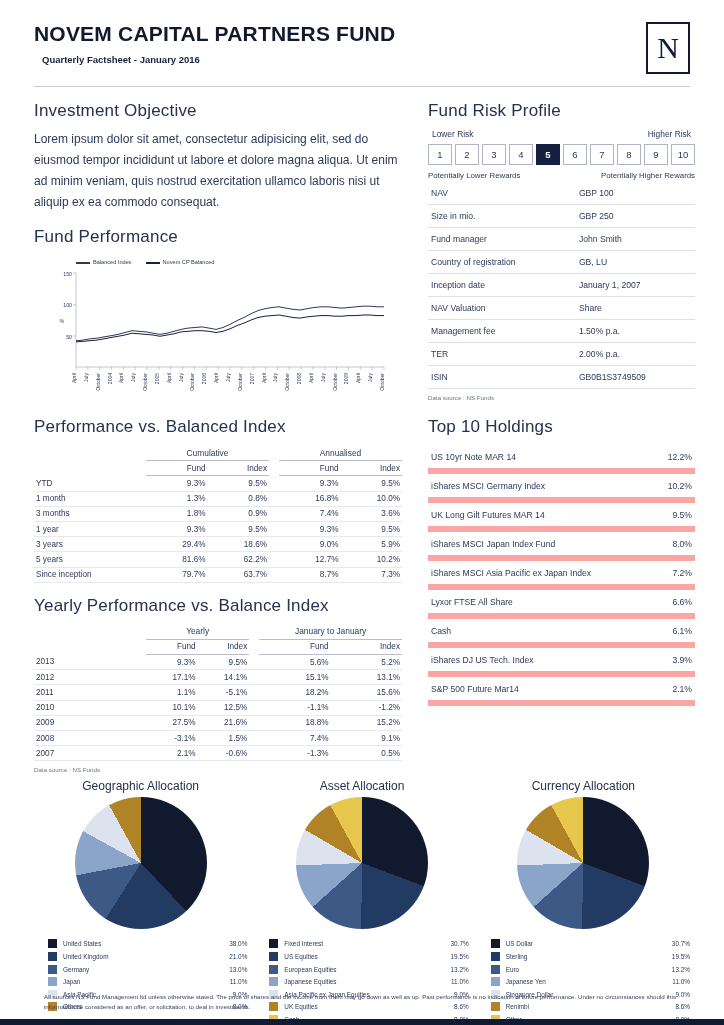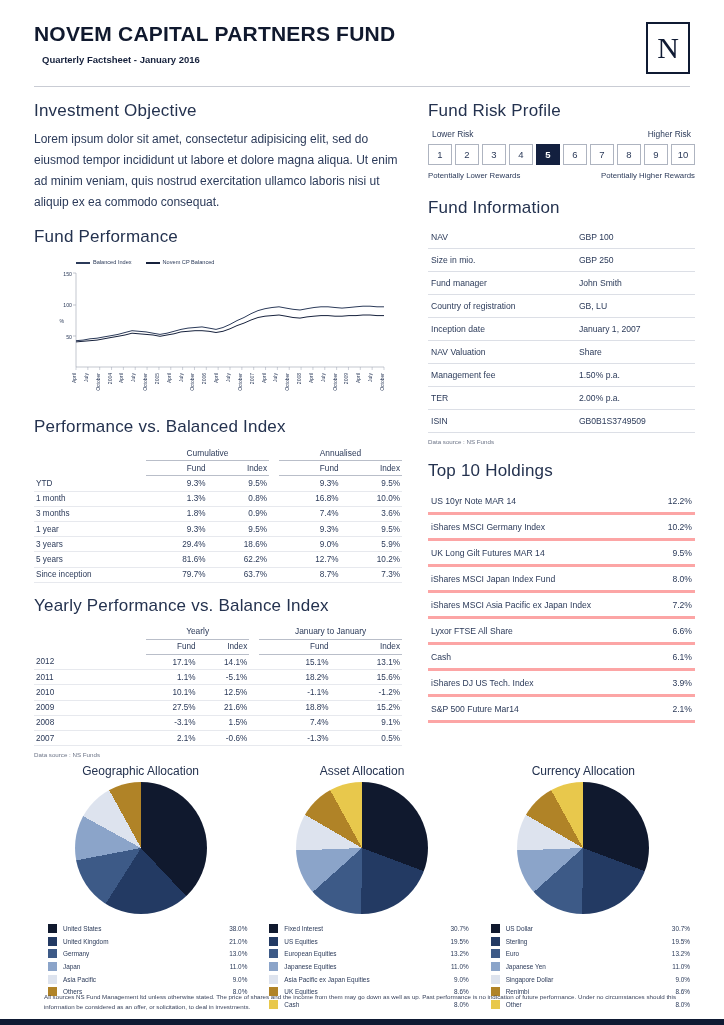--- a/index.html
+++ b/index.html
@@ -88,21 +88,21 @@
   .riskbox.active { background:#13203f; color:#fff; border-color:#13203f; font-weight:bold; }
   .riskfoot { display:flex; justify-content: space-between; font-size: 7.8px; color:#2b3a59; margin-top: 6px; }
   
   .kvtable { width:100%; border-collapse: collapse; margin-top: 2px; }
   .kvtable tr { border-bottom: 1px solid #dcdfe6; }
   .kvtable td { font-size: 8.6px; padding: 6px 3px; color:#2b3a59; }
   .kvtable td.v { }
   .src { font-size: 6.2px; color:#6c7487; margin-top: 5px; }
   
   .holdtable { width:100%; border-collapse: collapse; }
-  .holdtable tr { border-bottom: 3px solid #fca5a5; }
+  .holdtable tr { border-bottom: 6px solid #fca5a5; }
   .holdtable td { font-size: 8.6px; padding: 6.5px 3px; color:#2b3a59; }
   .holdtable td.v { text-align: right; }
   
   .chartwrap { position: relative; height: 160px; margin-bottom: 2px; }
   .legend { position:absolute; top:4px; left:42px; display:flex; gap:14px; font-size:5.6px; color:#2b3a59; align-items:center; }
   .legend .sw { display:inline-block; width:14px; height:2px; margin-right:3px; vertical-align:middle; }
   
   .perf { width:100%; border-collapse: collapse; margin-bottom: 4px; }
   .perf th, .perf td { font-size: 8.2px; color:#2b3a59; padding: 2.6px 2px; font-weight: normal; }
   .perf th.grp { text-align:center; border-bottom:1px solid #b9bec9; font-size:8.4px; }
@@ -328,20 +328,28 @@
             <th></th>
             <th class="sub">Fund</th>
             <th class="sub">Index</th>
             <th></th>
             <th class="sub">Fund</th>
             <th class="sub">Index</th>
           </tr>
         </thead>
         <tbody id="yearBody">
             <tr class="body">
+              <td class="lbl">2013</td>
+              <td class="num">9.3%</td>
+              <td class="num">9.5%</td>
+              <td></td>
+              <td class="num">5.6%</td>
+              <td class="num">5.2%</td>
+            </tr>
+            <tr class="body">
               <td class="lbl">2012</td>
               <td class="num">17.1%</td>
               <td class="num">14.1%</td>
               <td></td>
               <td class="num">15.1%</td>
               <td class="num">13.1%</td>
             </tr>
             <tr class="body">
               <td class="lbl">2011</td>
               <td class="num">1.1%</td>
@@ -404,21 +412,20 @@
           <div class="riskbox">7</div>
           <div class="riskbox">8</div>
           <div class="riskbox">9</div>
           <div class="riskbox">10</div>
         </div>
       <div class="riskfoot">
         <span>Potentially Lower Rewards</span>
         <span>Potentially Higher Rewards</span>
       </div>
 
-      <h2 class="sec" style="margin-top:18px">Fund Information</h2>
       <table class="kvtable">
         <tbody id="infoBody">
             <tr>
               <td>NAV</td>
               <td class="v">GBP 100</td>
             </tr>
             <tr>
               <td>Size in mio.</td>
               <td class="v">GBP 250</td>
             </tr>

